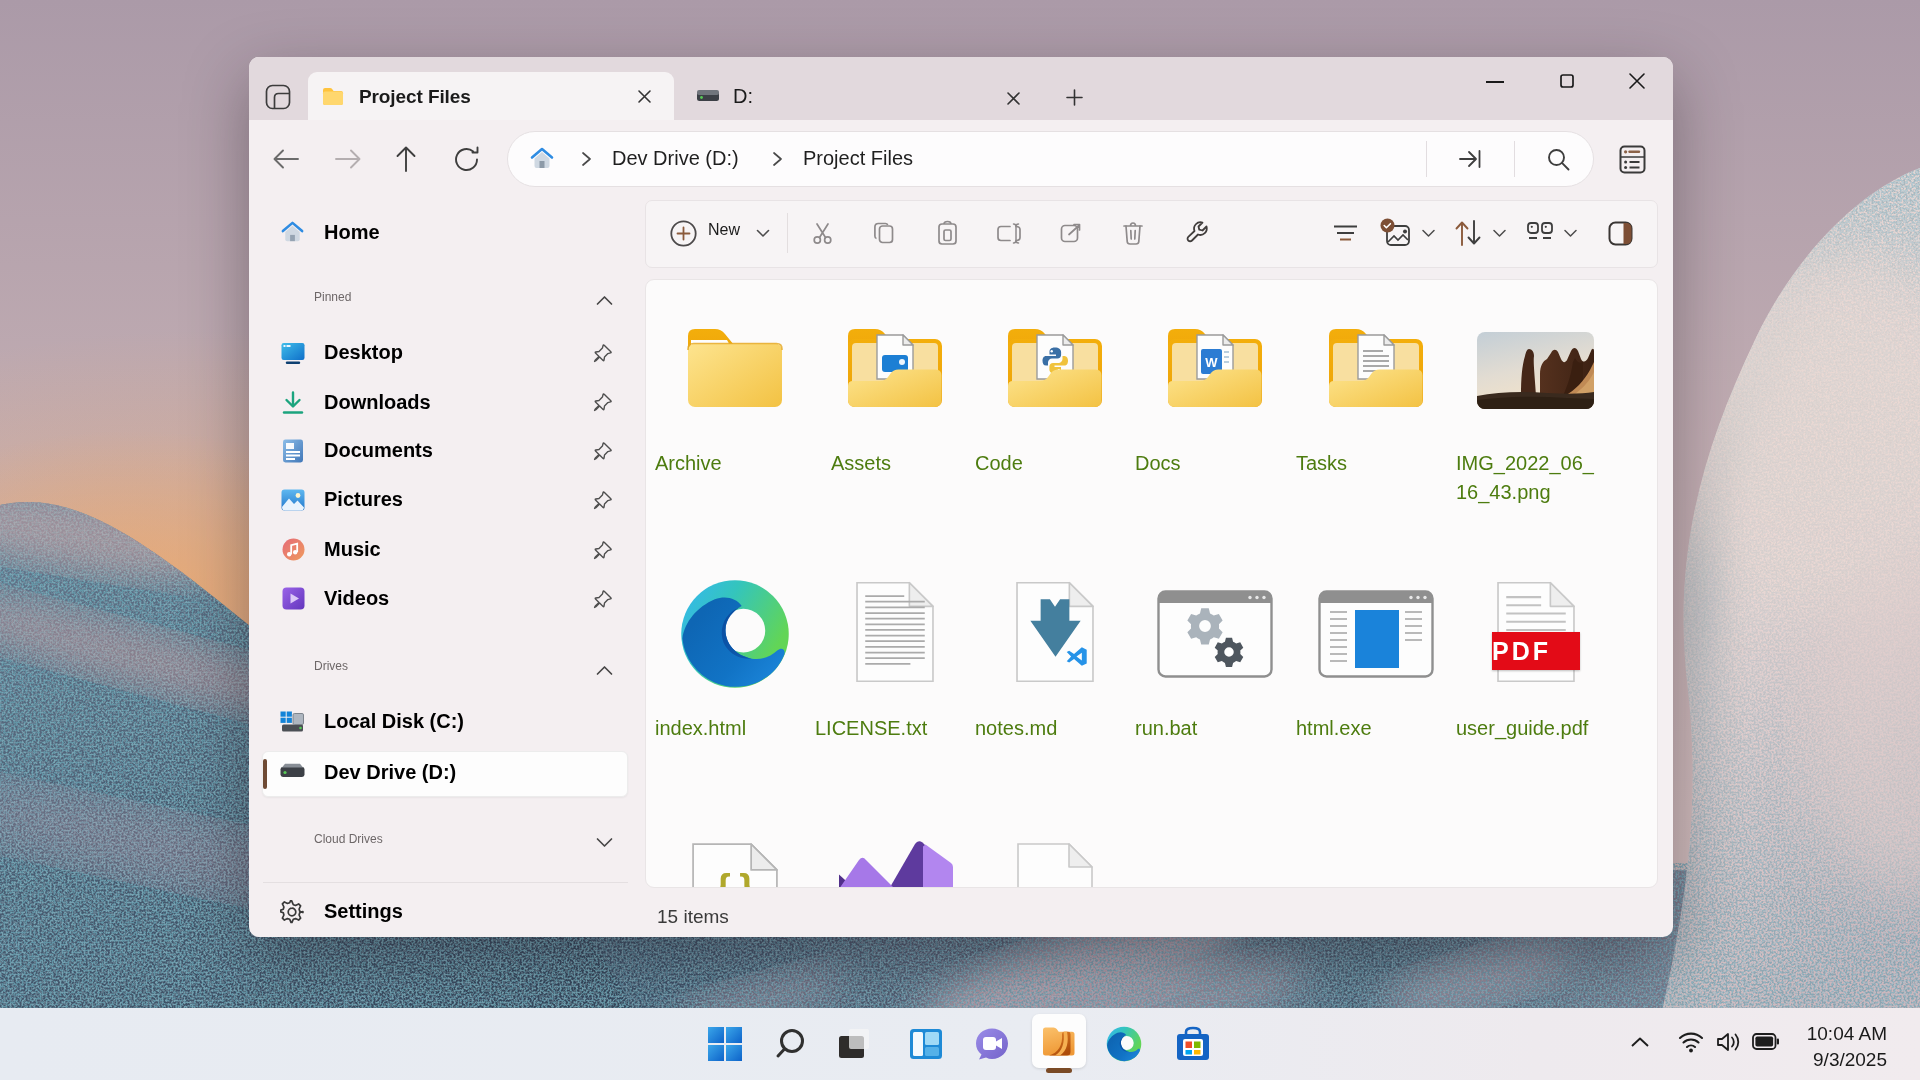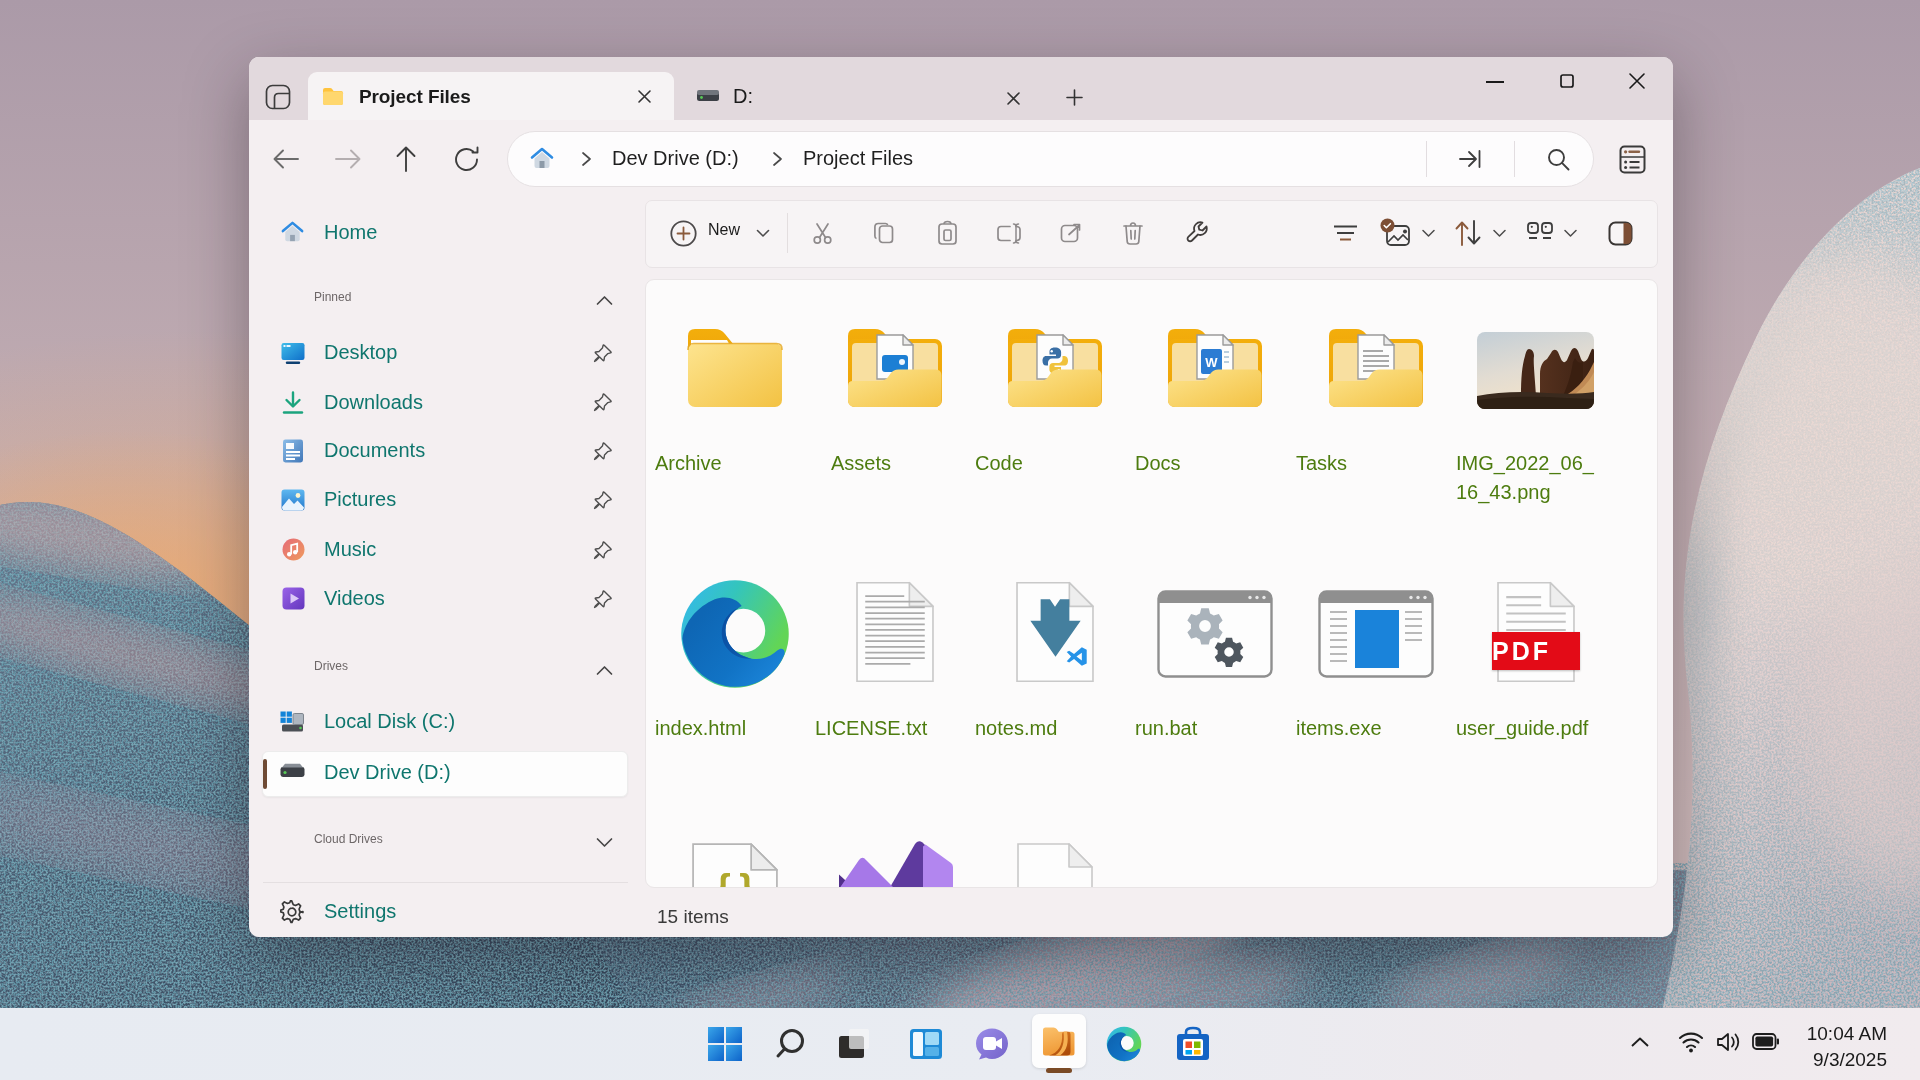--- a/index.html
+++ b/index.html
@@ -13,21 +13,21 @@
   #titlebar { position:absolute; left:0; top:0; width:1424px; height:63px; background:#e2d9dd; }
   .tab-active { position:absolute; left:59px; top:15px; width:366px; height:48px; background:#f6f3f4;
                 border-radius:9px 9px 0 0; }
   .tabtxt { position:absolute; left:51px; top:14px; font-size:19px; font-weight:700; color:#1b1b1b; letter-spacing:-.1px;}
   .tab2txt { position:absolute; left:484px; top:28px; font-size:20px; color:#1b1b1b; }
   #navbar { position:absolute; left:0; top:63px; width:1424px; height:78px; }
   #addr { position:absolute; left:258px; top:74px; width:1087px; height:56px; background:#fdfcfd;
           border:1px solid #e5e0e2; border-radius:28px; }
   .crumb { position:absolute; top:90px; font-size:20px; color:#1f1f1f; }
   
-  .srow { position:absolute; left:75px; font-size:20px; color:#0f766e; }
+  .srow { position:absolute; left:75px; font-size:20px; color:#000000;font-weight:bold; }
   .shead { position:absolute; left:28px; font-size:12px; color:#6d6768;margin-left:37px; }
   #selrow { position:absolute; left:13px; top:694px; width:366px; height:46px; background:#fdfdfd;
             border:1px solid #ececec; border-radius:6px; box-shadow:0 1px 2px rgba(0,0,0,.05);}
   #selbar { position:absolute; left:14px; top:702px; width:4px; height:30px; background:#6e4a34; border-radius:2px;}
   
   #cmdbar { position:absolute; left:396px; top:143px; width:1013px; height:68px; background:#f7f4f5;
             border:1px solid #e8e3e5; border-radius:7px; }
   #files { position:absolute; left:396px; top:222px; width:1013px; height:609px; background:#fcfbfb;
            border:1px solid #e9e5e6; border-radius:9px; overflow:hidden;}
   .flabel { position:absolute; font-size:20px; color:#4d7c0f; text-align:left; width:160px; line-height:29px;}
@@ -664,21 +664,21 @@
         <use href="#dogpage"></use>
         <path d="M9,15 h34 M9,23 h34 M9,31 h58 M9,39 h58 M9,47 h58 M9,84 h58" stroke="#c2c2c2" stroke-width="2"></path>
       </svg>
       <div class="abs" style="left:846px;top:352px;width:88px;height:38px;background:#e30b17;box-shadow:0 1px 2px rgba(0,0,0,.25)"></div>
       <div class="abs" style="left:846px;top:352px;width:104px;height:38px;font-size:25px;font-weight:bold;color:#fff;line-height:38px;letter-spacing:3px">PDF</div>
 
       <div class="flabel" style="left:9px;top:434px">index.html</div>
       <div class="flabel" style="left:169px;top:434px">LICENSE.txt</div>
       <div class="flabel" style="left:329px;top:434px">notes.md</div>
       <div class="flabel" style="left:489px;top:434px">run.bat</div>
-      <div class="flabel" style="left:650px;top:434px">items.exe</div>
+      <div class="flabel" style="left:650px;top:434px">html.exe</div>
       <div class="flabel" style="left:810px;top:434px">user_guide.pdf</div>
 
       <svg class="abs" style="left:46px;top:563px" width="86" height="100" viewBox="0 0 80 93">
         <path d="M1,1 H55 L79,25 V92 H1 Z" fill="#fdfdfd" stroke="#b5b5b5" stroke-width="1.6"></path>
         <path d="M55,1 V25 H79 Z" fill="#ececec" stroke="#b5b5b5" stroke-width="1.6" stroke-linejoin="round"></path>
         <text x="22" y="54" font-size="36" font-weight="bold" fill="#b0a82c" font-family="Liberation Sans">{</text>
         <text x="44" y="54" font-size="36" font-weight="bold" fill="#b0a82c" font-family="Liberation Sans">}</text>
       </svg>
       <svg class="abs" style="left:193px;top:561px" width="114" height="48" viewBox="0 0 114 48">
         <path d="M-6,28 L16,48 H-6 Z" fill="#512f8a"></path>

